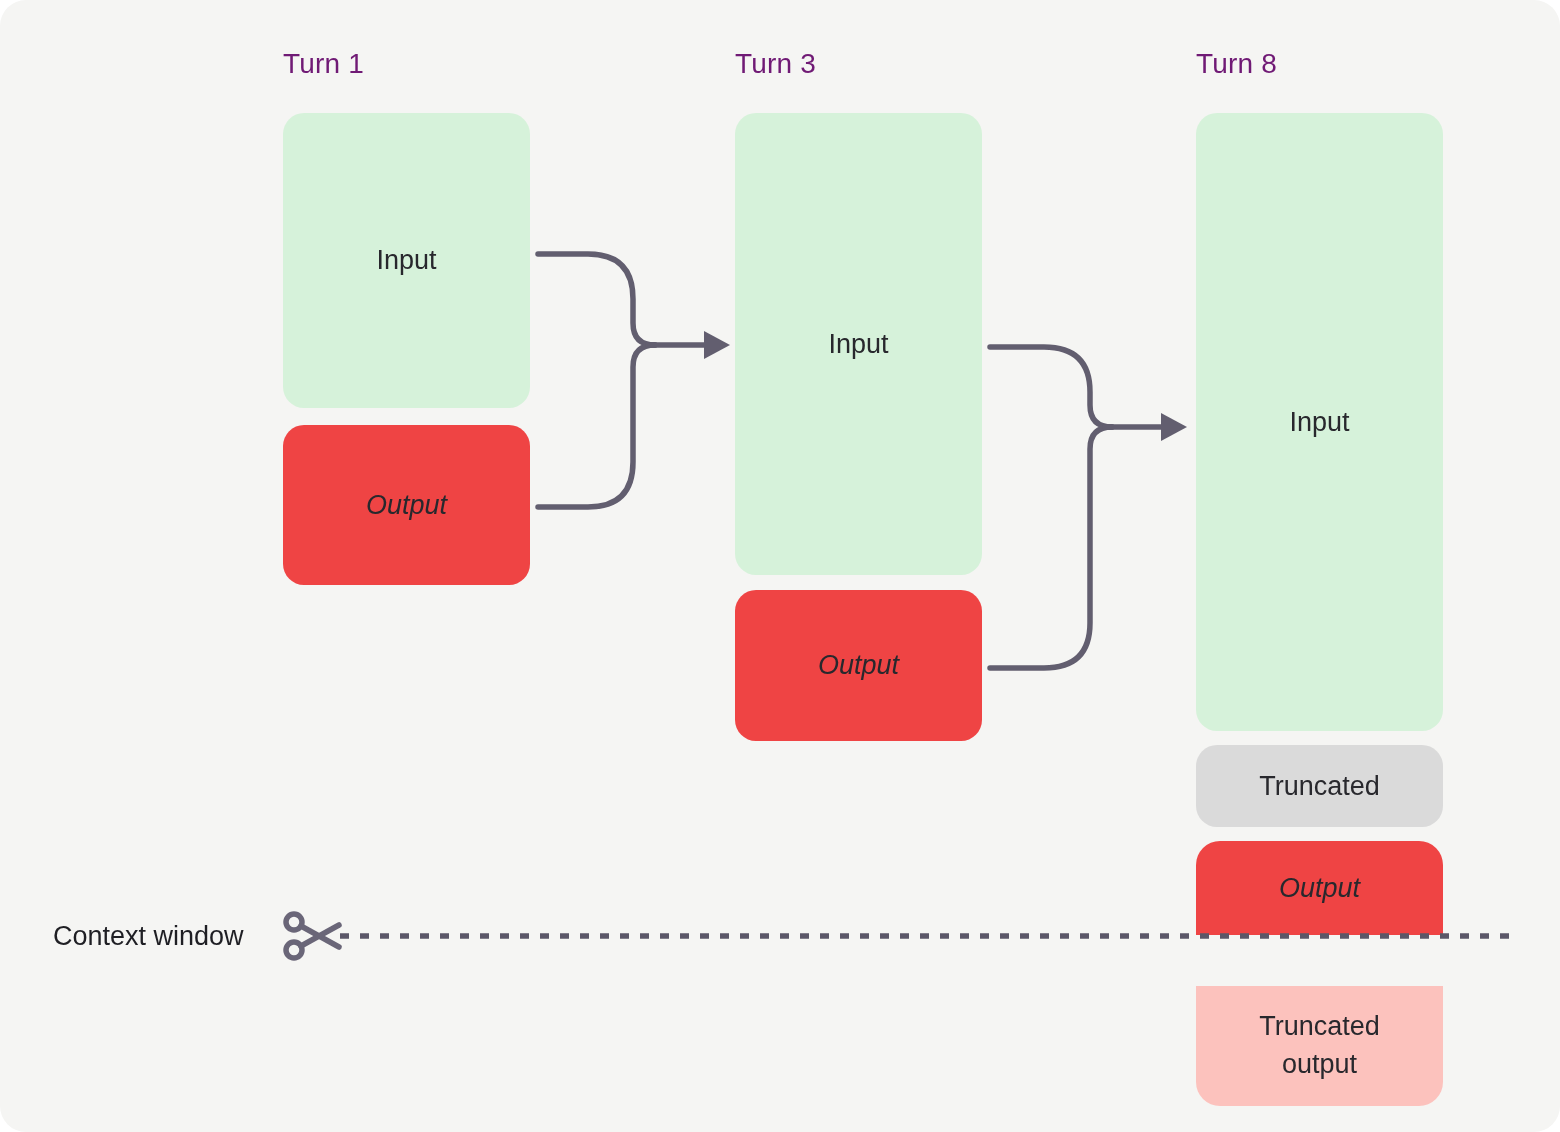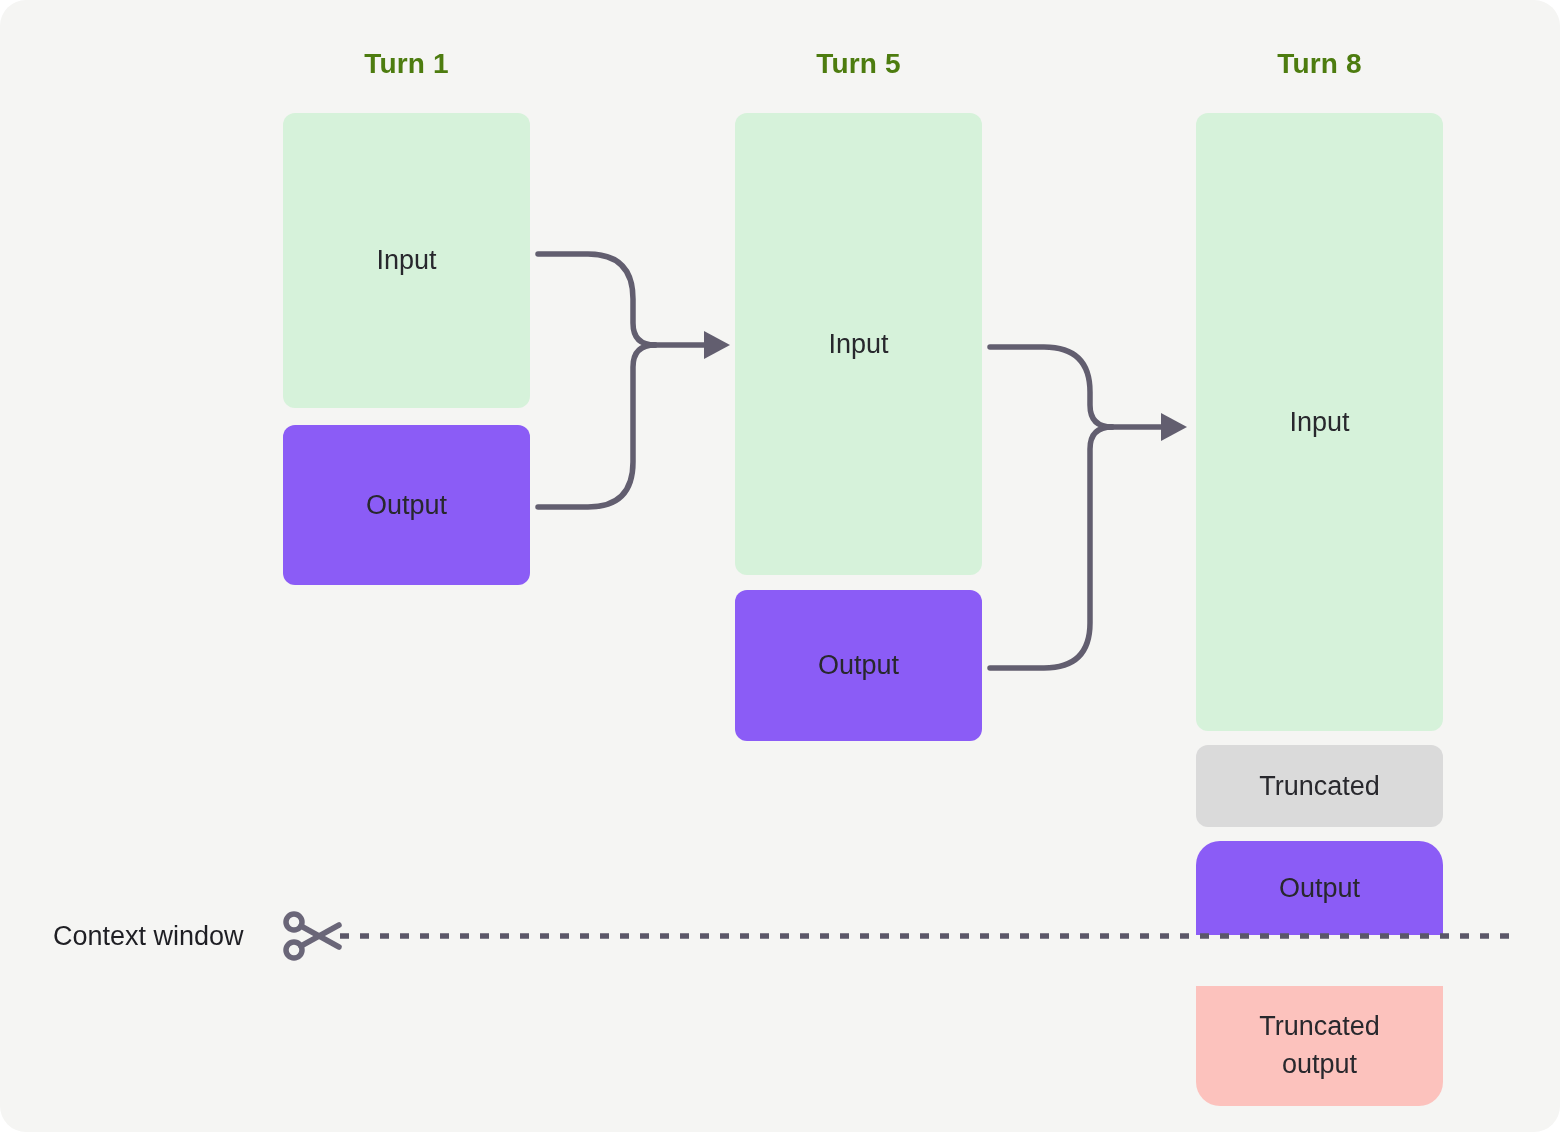--- a/index.html
+++ b/index.html
@@ -13,39 +13,39 @@
     width: 1560px;
     height: 1132px;
     background: #f5f5f3;
     border-radius: 26px;
     overflow: hidden;
   }
   .turn-title {
     position: absolute;
     top: 48px;
     width: 247px;
-    text-align: center;
+    text-align: left;
     font-size: 28px;
-    font-weight: 700;
-    color: #4d7c0f;
+    font-weight: 400;
+    color: #701a75;
     letter-spacing: 0.2px;
   }
   .box {
     position: absolute;
     width: 247px;
-    border-radius: 12px;
+    border-radius: 21px;
     display: flex;
     align-items: center;
     justify-content: center;
     text-align: center;
     font-size: 27px;
     color: #28282d;
   }
   .box-input { background: #d6f2da; }
-  .box-output { background: #8b5cf6; }
+  .box-output { background: #ef4444; font-style: italic; }
   .box-reasoning { background: #dadada; }
   .box-truncated { background: #fcc2bd; }
 
   .t1-input  { left: 283px;  top: 113px; height: 295px; }
   .t1-output { left: 283px;  top: 425px; height: 160px; }
   .t2-input  { left: 735px;  top: 113px; height: 462px; }
   .t2-output { left: 735px;  top: 590px; height: 151px; }
   .t3-input  { left: 1196px; top: 113px; height: 618px; }
   .t3-reasoning { left: 1196px; top: 745px; height: 82px; }
   .t3-output { left: 1196px; top: 841px; height: 94px; border-radius: 24px 24px 0 0; }
@@ -70,21 +70,21 @@
     font-weight: 400;
     color: #1f1f24;
   }
 </style>
 </head>
 <body>
 
 <div class="canvas">
 
   <div class="turn-title title-1">Turn 1</div>
-  <div class="turn-title title-2">Turn 5</div>
+  <div class="turn-title title-2">Turn 3</div>
   <div class="turn-title title-3">Turn 8</div>
 
   <div class="box box-input t1-input">
     <span class="box-label">Input</span>
   </div>
   <div class="box box-output t1-output">
     <span class="box-label">Output</span>
   </div>
 
   <div class="box box-input t2-input">

